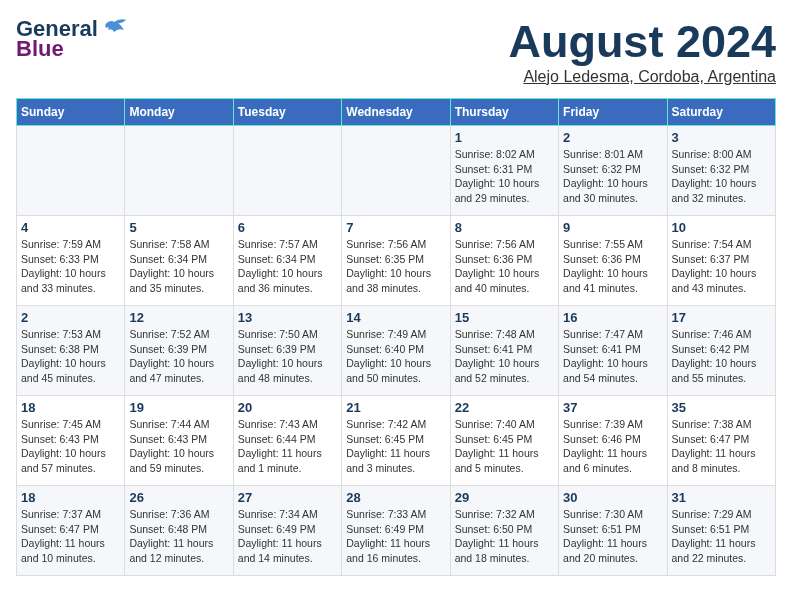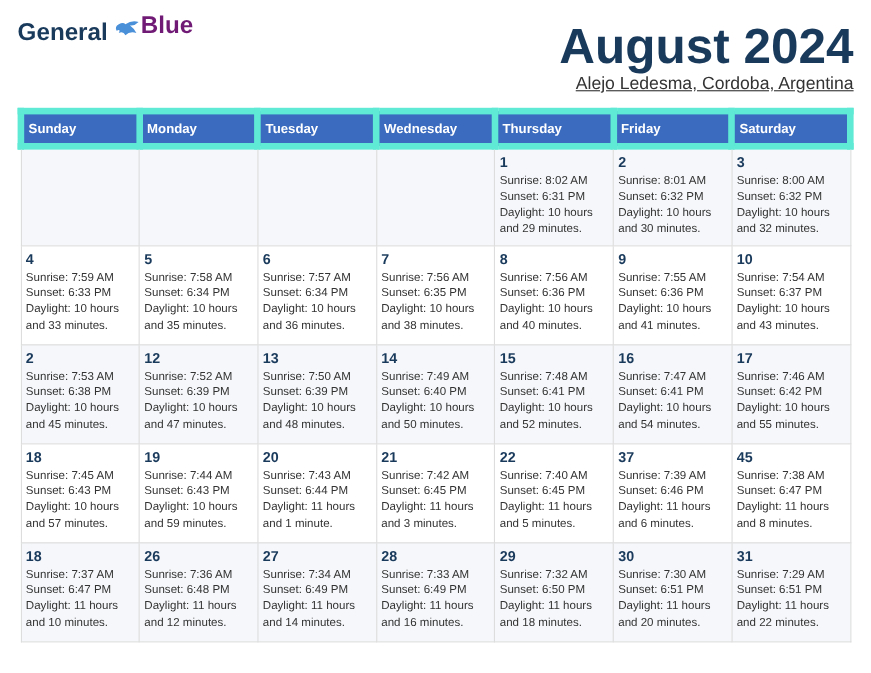--- a/index.html
+++ b/index.html
@@ -11,21 +11,21 @@
       padding: 16px;
     }
     .header-area {
       display: flex;
       justify-content: space-between;
       align-items: flex-start;
       margin-bottom: 12px;
     }
     .logo {
       display: flex;
-      flex-direction: row;
+      flex-direction: column;
       align-items: flex-start;
     }
     .logo-line {
       display: flex;
       align-items: center;
       gap: 2px;
     }
     .title-area {
       text-align: right;
     }
@@ -46,21 +46,21 @@
     }
     thead tr {
       background: #3a6bbf;
       color: #fff;
     }
     thead th {
       padding: 6px 4px;
       text-align: left;
       font-size: 12px;
       font-weight: bold;
-      border: 6px solid #5eead4;
+      border: 1px solid #5eead4;
     }
     tbody tr {
       border: 1px solid #ccc;
     }
     tbody td {
       vertical-align: top;
       padding: 4px 4px 6px 4px;
       border: 1px solid #ddd;
       min-width: 100px;
       height: 90px;
@@ -216,21 +216,21 @@
         </td>
         <td>
           <span class="day-number">22</span>
           <div class="day-info">Sunrise: 7:40 AM<br>Sunset: 6:45 PM<br>Daylight: 11 hours and 5 minutes.</div>
         </td>
         <td>
           <span class="day-number">37</span>
           <div class="day-info">Sunrise: 7:39 AM<br>Sunset: 6:46 PM<br>Daylight: 11 hours and 6 minutes.</div>
         </td>
         <td>
-          <span class="day-number">45</span>
+          <span class="day-number">35</span>
           <div class="day-info">Sunrise: 7:38 AM<br>Sunset: 6:47 PM<br>Daylight: 11 hours and 8 minutes.</div>
         </td>
       </tr>
       <tr>
         <td>
           <span class="day-number">18</span>
           <div class="day-info">Sunrise: 7:37 AM<br>Sunset: 6:47 PM<br>Daylight: 11 hours and 10 minutes.</div>
         </td>
         <td>
           <span class="day-number">26</span>

